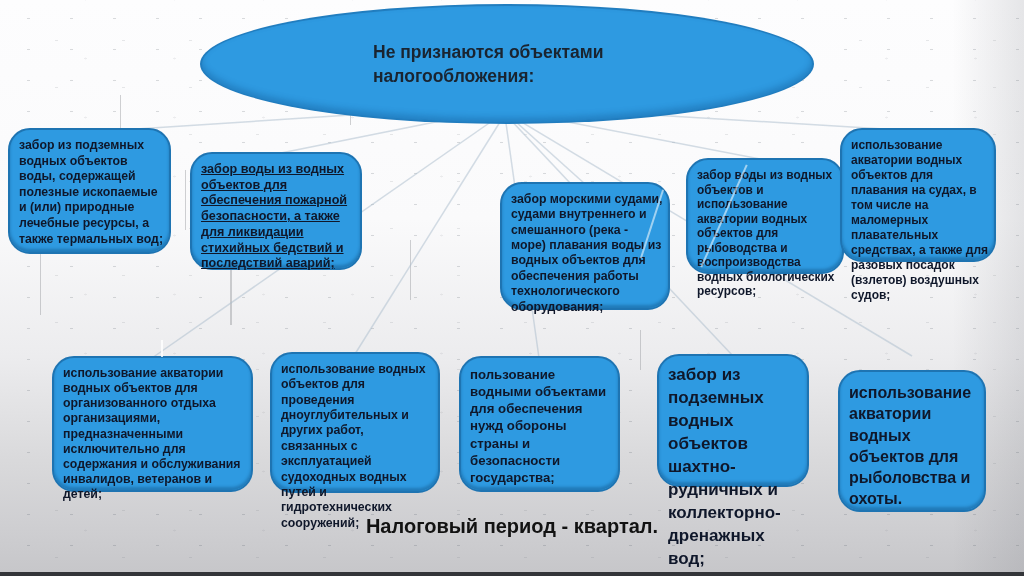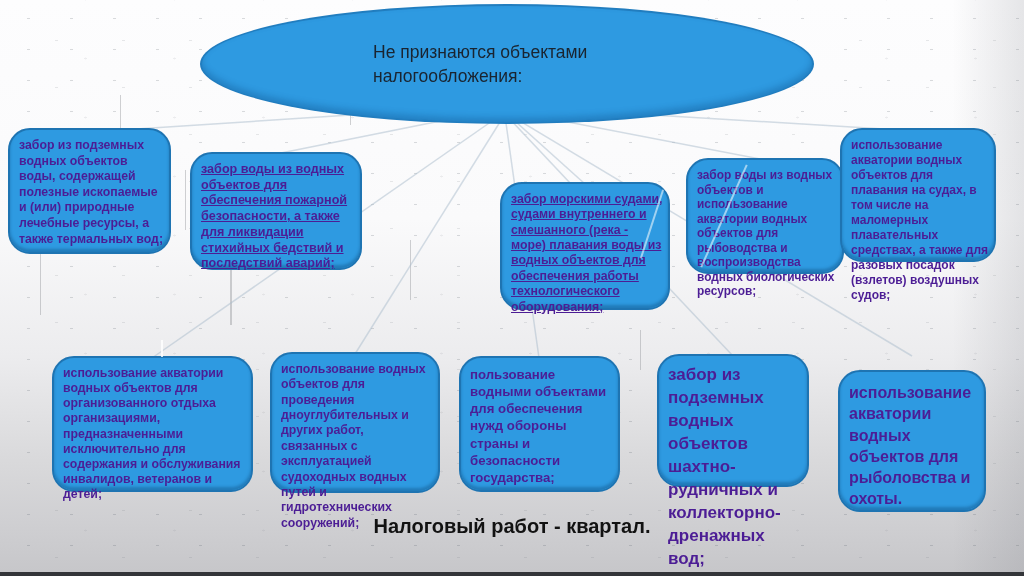--- a/index.html
+++ b/index.html
@@ -21,32 +21,32 @@
   }
   .streak{position:absolute;background:rgba(150,152,158,0.45);z-index:0;}
   #connectors{position:absolute;left:0;top:0;z-index:1;}
   .ellipse{
     position:absolute;left:200px;top:4px;width:610px;height:116px;z-index:2;
     background:#2E9AE1;border:2px solid rgba(18,92,150,0.45);border-radius:50%;
     display:flex;align-items:center;justify-content:center;
     box-shadow: inset 0 -4px 6px rgba(10,70,125,0.30);
   }
   .ellipse .title{
-    color:#1A2430;font-weight:normal;font-size:17.5px;line-height:1.38;text-align:left;width:268px;
+    color:#1A2430;font-weight:bold;font-size:17.5px;line-height:1.38;text-align:left;width:268px;
   }
   .box{
     position:absolute;z-index:2;background:#2E9AE1;
     border:2px solid #1E74B2;border-radius:22px;
     box-shadow: inset 0 -3px 3px rgba(8,62,110,0.35);
-    color:#4c1d95;font-weight:bold;font-size:12.3px;line-height:1.25;
+    color:#0f172a;font-weight:bold;font-size:12.3px;line-height:1.25;
     padding:8px 5px 4px 9px;box-sizing:border-box;
   }
   .box.t1{left:8px;top:128px;width:163px;height:126px;line-height:1.27;}
   .box.t2{left:190px;top:152px;width:172px;height:118px;font-size:12.6px;text-decoration:underline;}
-  .box.t3{left:500px;top:182px;width:170px;height:128px;text-decoration:underline;}
+  .box.t3{left:500px;top:182px;width:170px;height:128px;}
   .box.t4{left:686px;top:158px;width:158px;height:116px;font-size:11.9px;line-height:1.22;}
   .box.t5{left:840px;top:128px;width:156px;height:134px;font-size:12px;}
   .box.b1{left:52px;top:356px;width:201px;height:136px;line-height:1.23;}
   .box.b2{left:270px;top:352px;width:170px;height:141px;}
   .box.b3{left:459px;top:356px;width:161px;height:136px;font-size:13.2px;line-height:1.3;}
   .box.b4{left:657px;top:354px;width:152px;height:133px;font-size:17px;line-height:1.35;}
   .box.b5{left:838px;top:354px;width:148px;height:142px;font-size:16px;line-height:1.33;padding-top:10px;margin-top:16px;}
   .footer{
     position:absolute;left:0;top:515px;width:1024px;text-align:center;z-index:2;
     color:#121212;font-weight:bold;font-size:20px;
@@ -102,17 +102,17 @@
   <div class="box b1">использование акватории водных объектов для организованного отдыха организациями, предназначенными исключительно для содержания и обслуживания инвалидов, ветеранов и детей;</div>
   <div class="box b2">использование водных объектов для проведения дноуглубительных и других работ, связанных с эксплуатацией судоходных водных путей и гидротехнических сооружений;</div>
   <div class="box b3">пользование водными объектами для обеспечения нужд обороны страны и безопасности государства;</div>
   <div class="box b4">забор из подземных водных объектов шахтно-рудничных и коллекторно-дренажных вод;</div>
   <div class="box b5">использование акватории водных объектов для рыболовства и охоты.</div>
 
   <div class="shine s1"></div>
   <div class="shine s2"></div>
   <div class="shine s3"></div>
 
-  <div class="footer">Налоговый работ - квартал.</div>
+  <div class="footer">Налоговый период - квартал.</div>
 
   <div class="bottom-line"></div>
 
 </div>
 
 </body></html>

